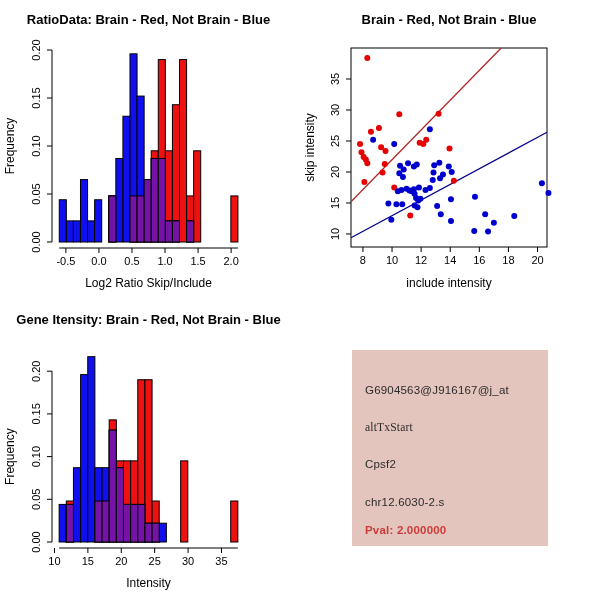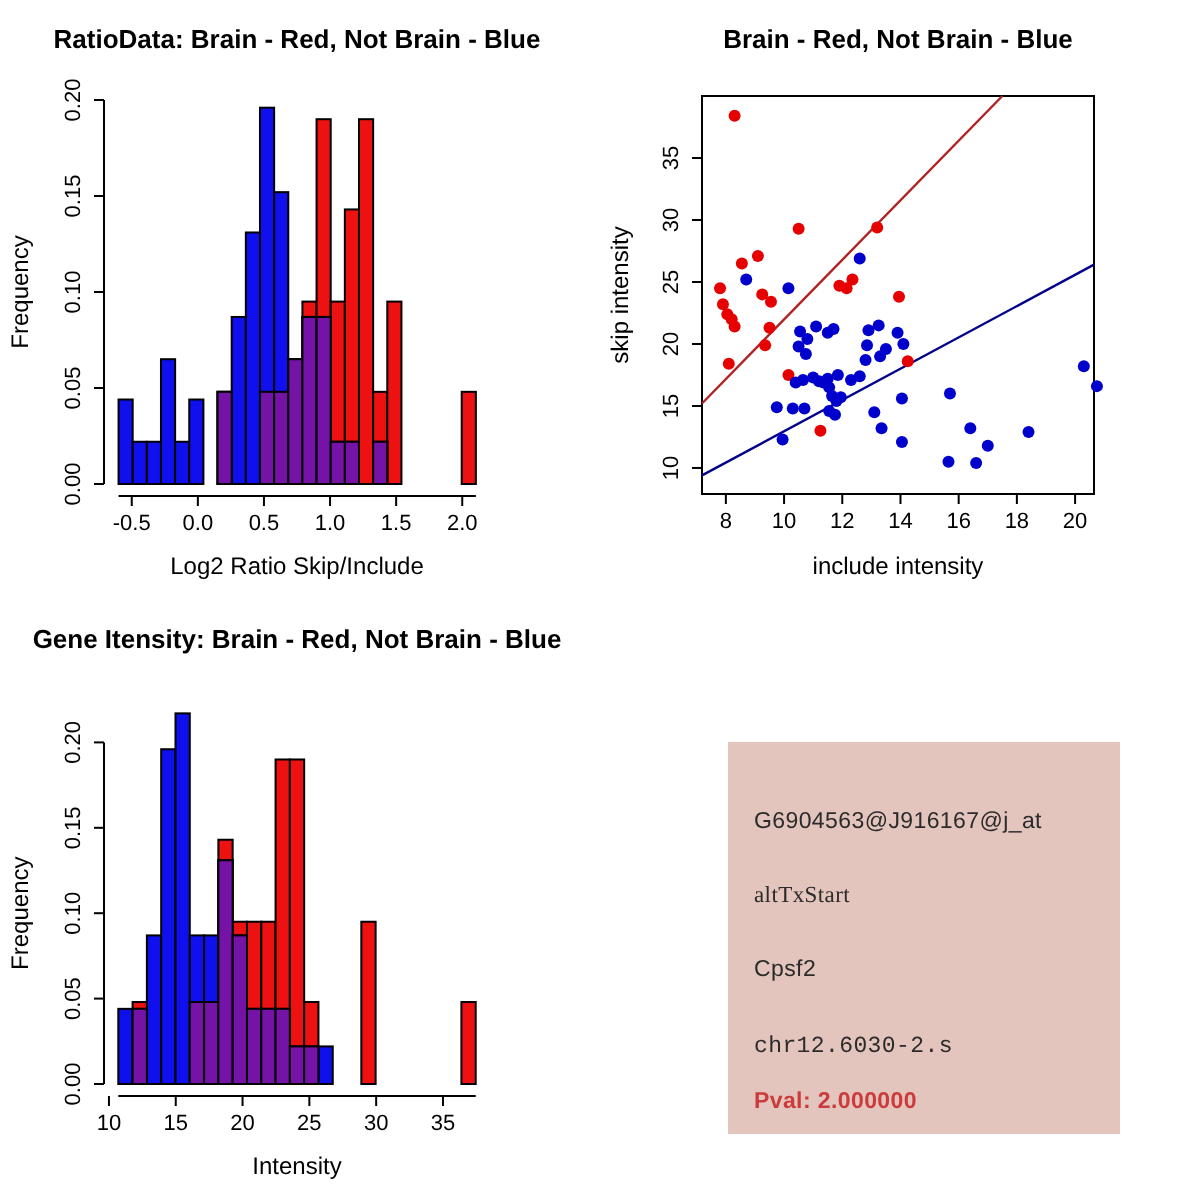--- a/index.html
+++ b/index.html
@@ -7,21 +7,21 @@
     position:relative;width:600px;height:600px;background:#ffffff;
     font-family:"Liberation Sans",sans-serif;overflow:hidden;
   }
   .panel{position:absolute;width:300px;height:300px;}
   #panel-ratio-hist{left:0;top:0;}
   #panel-scatter{left:300px;top:0;}
   #panel-gene-hist{left:0;top:300px;}
   #panel-info{left:300px;top:300px;}
   svg text{font-family:"Liberation Sans",sans-serif;fill:#000000;}
   .info-box{
-    position:absolute;left:64px;top:50px;width:196px;height:196px;margin-top:21px;
+    position:absolute;left:52px;top:50px;width:196px;height:196px;
   }
   .info-line{
     position:absolute;left:13px;font-size:11.5px;letter-spacing:0.2px;white-space:nowrap;
   }
 </style>
 </head>
 <body>
 
 <div class="figure">
   <svg id="panel-ratio-hist" class="panel" width="300" height="300">
@@ -260,17 +260,17 @@
       <rect x="130.62962962962962" y="204.424" width="7.148148148148152" height="37.57599999999999" fill="#7513A6" stroke="#000" stroke-width="1"></rect>
       <rect x="137.77777777777777" y="204.424" width="7.148148148148152" height="37.57599999999999" fill="#7513A6" stroke="#000" stroke-width="1"></rect>
       <rect x="144.92592592592592" y="223.212" width="7.148148148148152" height="18.78800000000001" fill="#7513A6" stroke="#000" stroke-width="1"></rect>
       <rect x="152.07407407407408" y="223.212" width="7.148148148148152" height="18.78800000000001" fill="#7513A6" stroke="#000" stroke-width="1"></rect>
     </svg>
   <div id="panel-info" class="panel">
     <div class="info-box" id="info-box" style="background: rgb(227, 197, 189);">
       <div class="info-line" style="top: 34px; color: rgb(43, 43, 43);">G6904563@J916167@j_at</div>
       <div class="info-line" style="top: 71px; color: rgb(43, 43, 43); font-family: Liberation Serif, serif;">altTxStart</div>
       <div class="info-line" style="top: 108px; color: rgb(43, 43, 43);">Cpsf2</div>
-      <div class="info-line" style="top: 146px; color: rgb(43, 43, 43); font-family: Liberation Mono, monospace;">chr12.6030-2.s</div>
+      <div class="info-line" style="top: 146px; color: rgb(43, 43, 43);">chr12.6030-2.s</div>
       <div class="info-line" style="top: 174px; color: rgb(204, 59, 59); font-weight: bold;">Pval: 2.000000</div>
     </div>
   </div>
 </div>
 
 </body></html>

